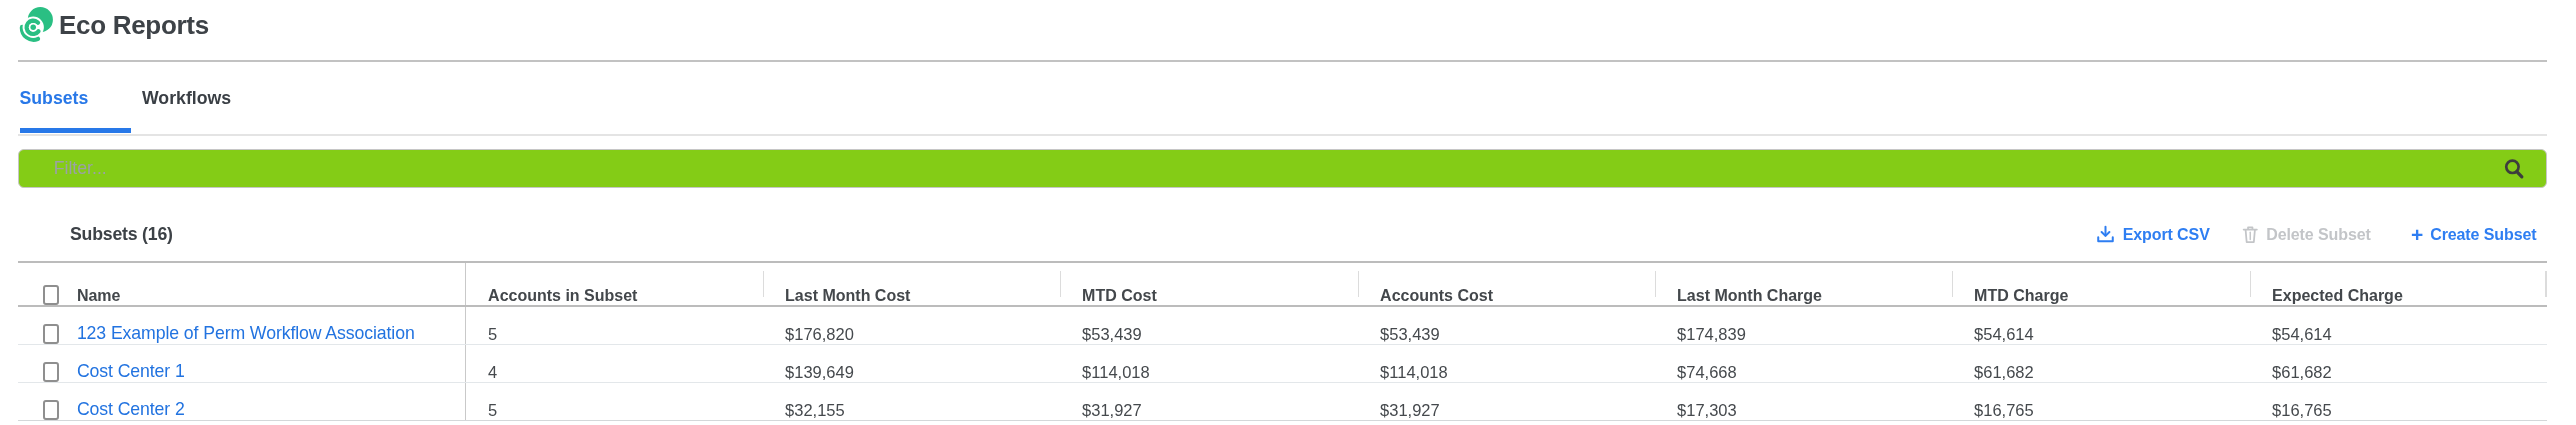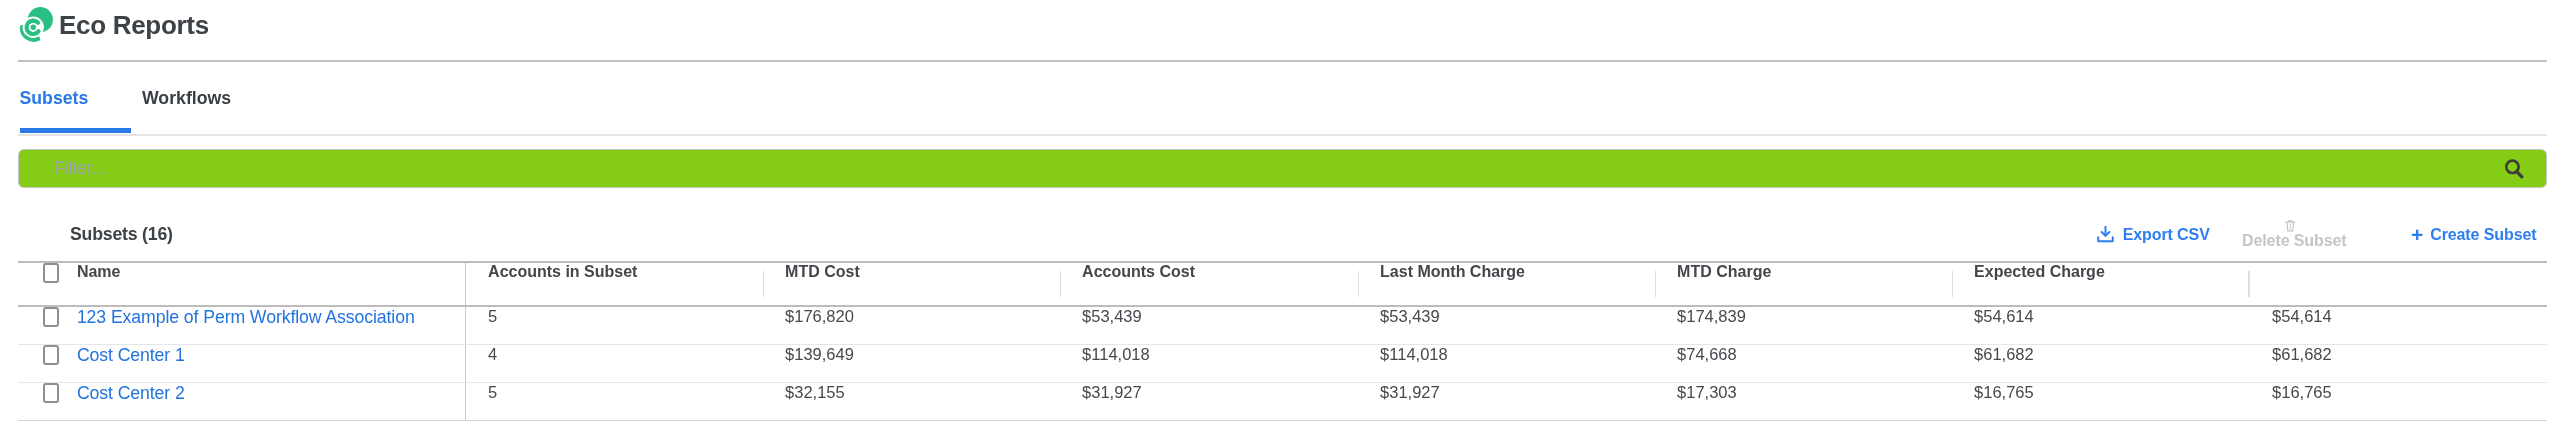--- a/index.html
+++ b/index.html
@@ -42,36 +42,36 @@
   
   .section-heading {
     left: 38px; top: 219px; height: 31px; line-height: 31px;
     font-size: 17.7px; font-weight: 700; color: #3d4247; letter-spacing: -0.2px; margin-left: 32px;
   }
   .action { top: 219px; height: 31px; display: flex; align-items: center;
             font-size: 16px; font-weight: 700; cursor: pointer; white-space: nowrap;
             letter-spacing: -0.1px; }
   .action svg { margin-right: 7.7px; }
   .action-export { left: 2096px; color: #2e7ef2; }
-  .action-delete { left: 2242px; color: #c3c5c8; cursor: default; flex-direction: column; }
+  .action-delete { left: 2242px; color: #c3c5c8; cursor: default; }
   .action-create { left: 2411px; color: #2e7ef2; }
   .plus-glyph { font-size: 21px; font-weight: 700; margin-right: 7px; line-height: 21px; }
 
   
   .table { left: 17.7px; top: 261px; width: 2529px; border-top: 2.4px solid #bcbcbc; }
   .tr {
     display: grid;
     grid-template-columns: 447px 298px 297px 298px 297px 297px 298px 1fr;
     align-items: center;
   }
   .thead { height: 42px; border-bottom: 2.4px solid #bcbcbc;
            font-size: 16px; font-weight: 700; color: #43474b; }
   .trow  { height: 37px; border-bottom: 1.8px solid #e3e7ea; font-size: 16.5px; color: #45494d; }
   .trow-last { border-bottom: 1.8px solid #d4d7d9; }
-  .cell { padding-left: 22.4px; height: 100%; display: flex; align-items: flex-start;
+  .cell { padding-left: 22.4px; height: 100%; display: flex; align-items: flex-end;
           box-sizing: border-box; overflow: hidden; white-space: nowrap; }
   .cell-name { padding-left: 25px; }
   .cell-col2 { border-left: 1.8px solid #c9c9c9; }
   .hcell { position: relative; }
   .hcell-div::before {
     content: ""; position: absolute; left: 0; top: 50%; transform: translateY(-50%);
     width: 1.8px; height: 26px; background: #dcdcdc;
   }
   .hcell-end::after {
     content: ""; position: absolute; right: 0; top: 50%; transform: translateY(-50%);
@@ -143,20 +143,23 @@
 
   <div class="tr thead">
     <div class="cell cell-name hcell">
       <span class="checkbox"></span>
       <span>Name</span>
     </div>
     <div class="cell cell-col2 hcell">
         <span>Accounts in Subset</span>
       </div>
     <div class="cell hcell hcell-div">
+        <span>Last Month Cost</span>
+      </div>
+    <div class="cell hcell hcell-div">
         <span>MTD Cost</span>
       </div>
     <div class="cell hcell hcell-div">
         <span>Accounts Cost</span>
       </div>
     <div class="cell hcell hcell-div">
         <span>Last Month Charge</span>
       </div>
     <div class="cell hcell hcell-div">
         <span>MTD Charge</span>

